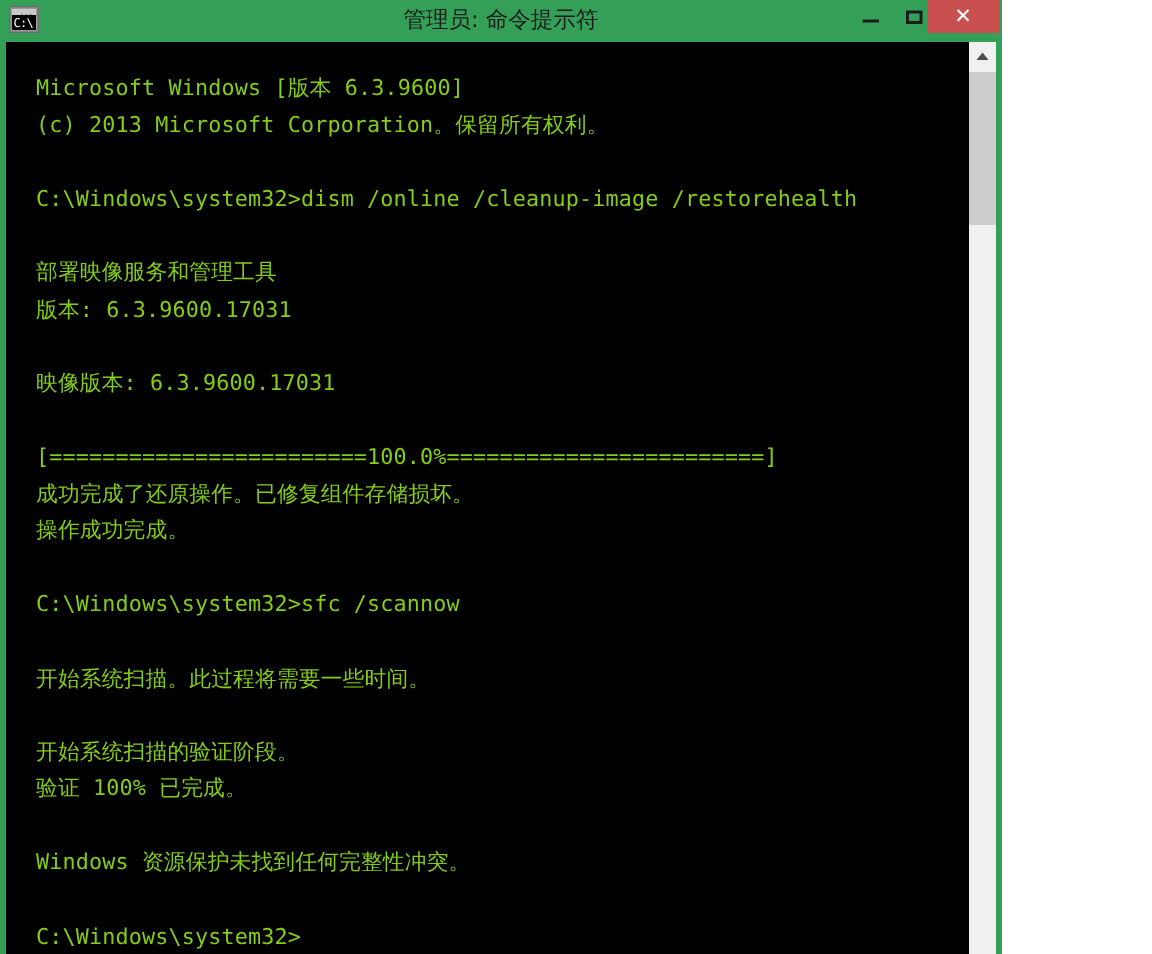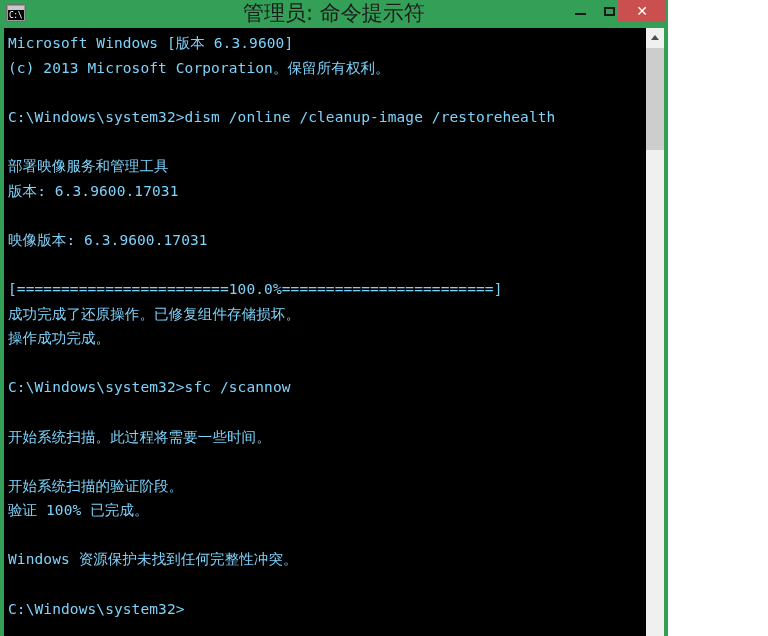--- a/index.html
+++ b/index.html
@@ -80,21 +80,21 @@
   }
   #window-title {
     position: absolute;
     left: 0;
     top: 0;
     width: 668px;
     height: 28px;
     line-height: 26px;
     text-align: center;
     color: #1b1b1b;
-    font-size: 21px;
+    font-size: 15px;
     font-family: "DejaVu Sans", sans-serif;
     pointer-events: none;
   }
 
   
   .caption-btn {
     position: absolute;
     top: 0;
     height: 22px;
     width: 29px;
@@ -145,23 +145,23 @@
     width: 642px;
     height: 608px;
     background: #000000;
     overflow: hidden;
   }
   #console-text {
     position: absolute;
     left: 4px;
     top: 3px;
     right: 0;
-    margin: 0;
+    margin: 16px;
     padding: 0;
-    color: #7dd3fc;
+    color: #84cc16;
     font-family: "DejaVu Sans Mono", monospace;
     font-size: 14.5px;
     line-height: 24.6px;
     white-space: pre;
     letter-spacing: 0.1px;
   }
 
   
   #console-scrollbar {
     position: absolute;

